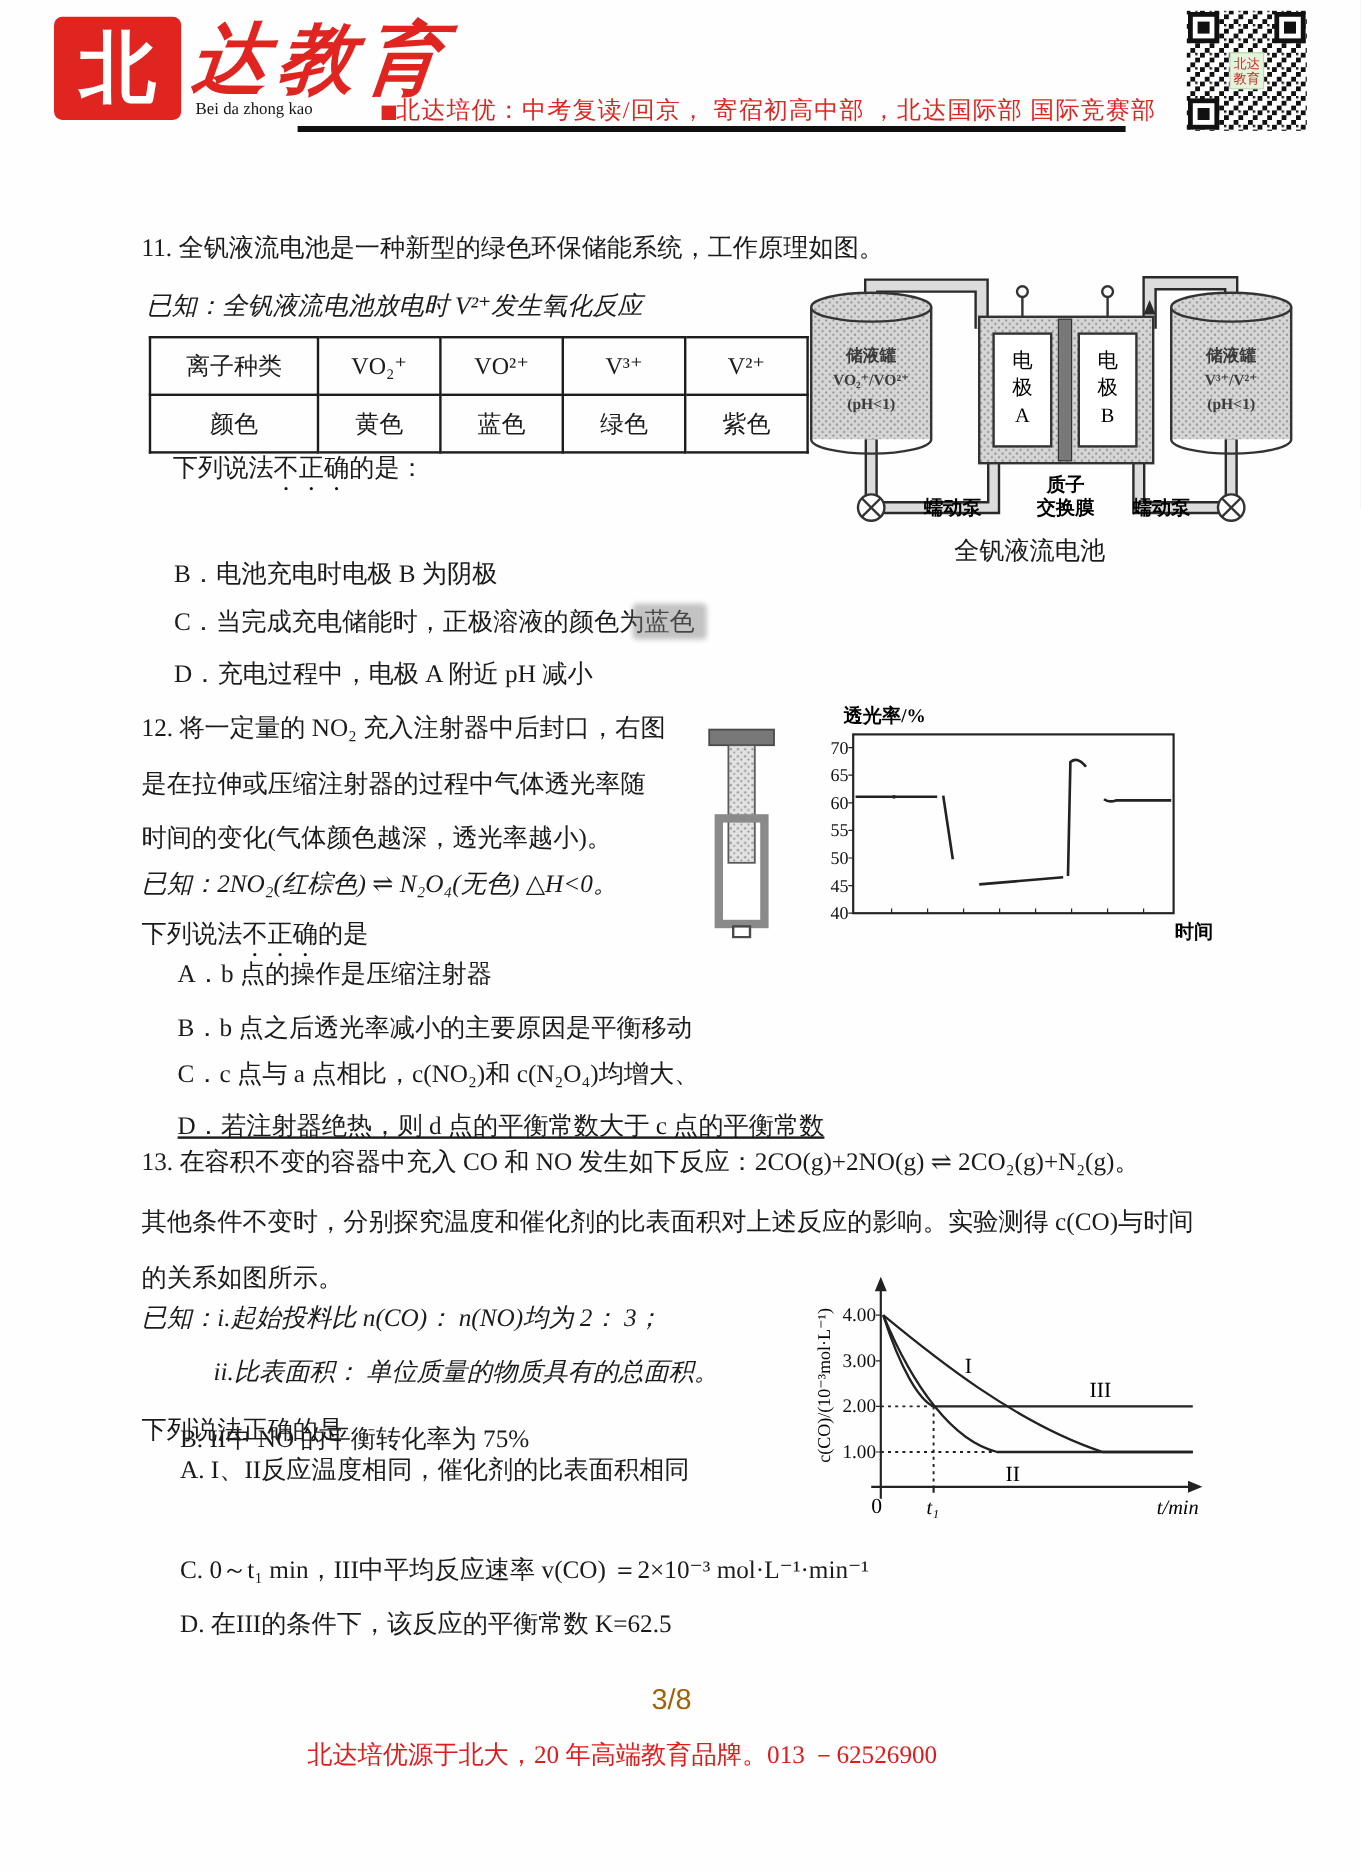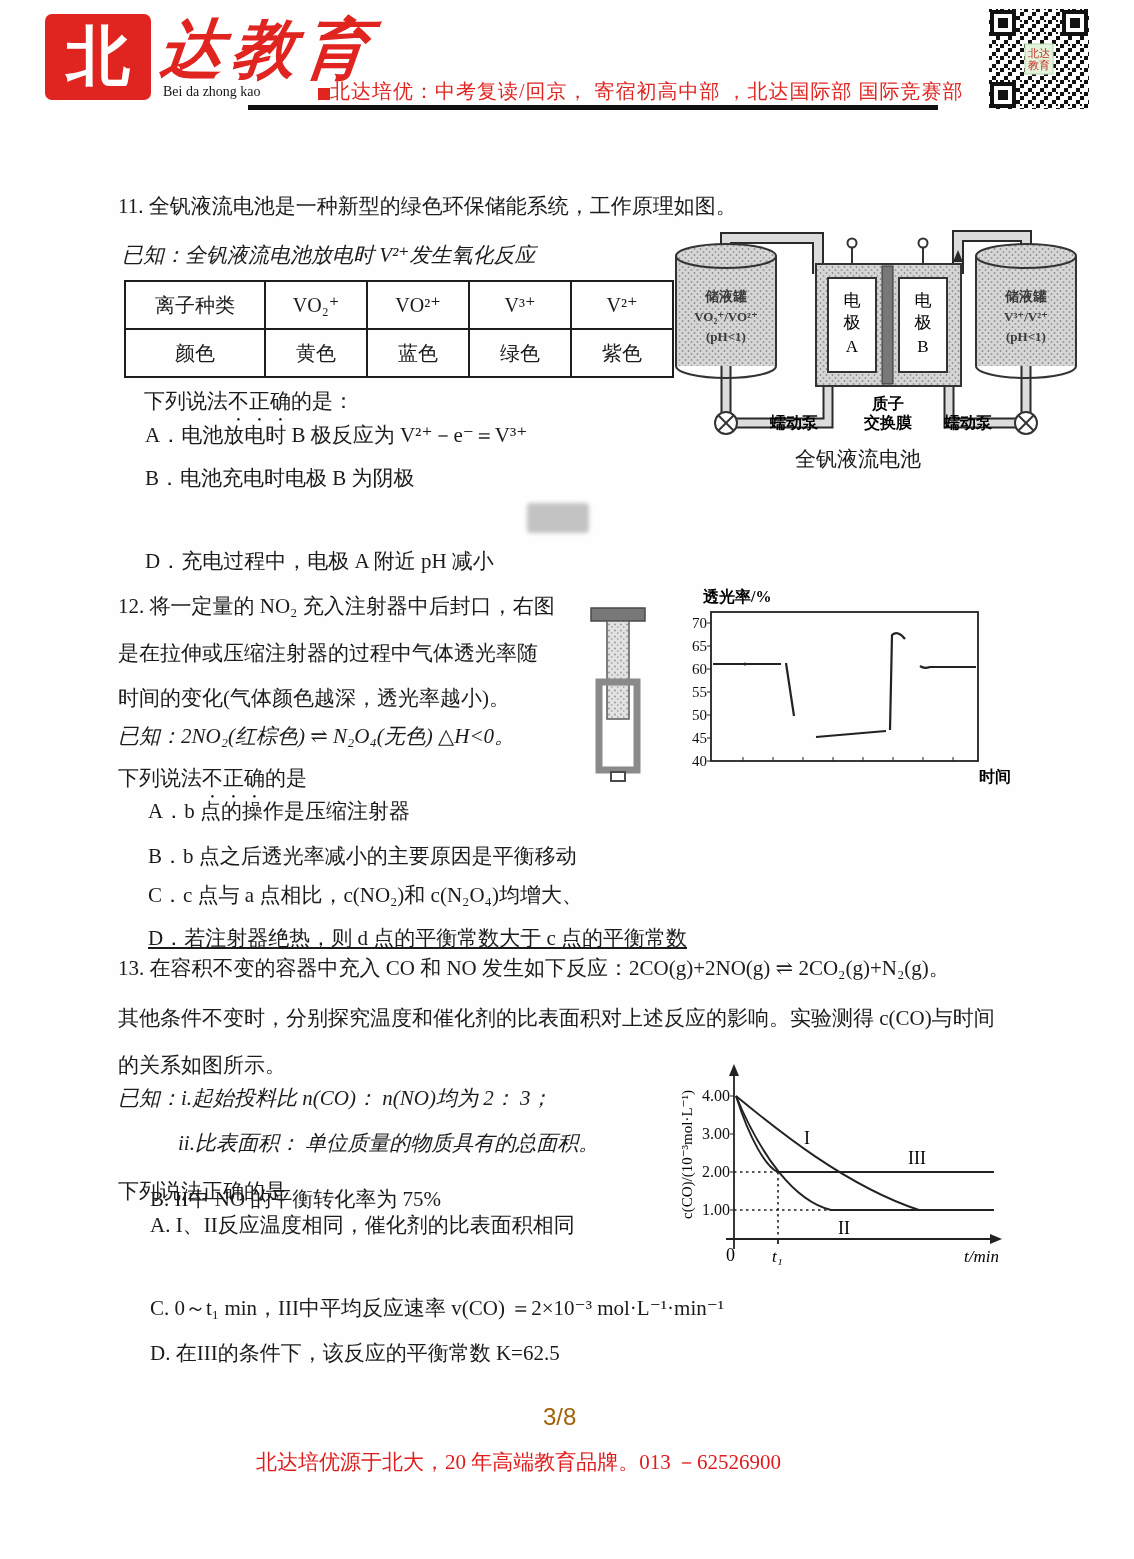--- a/index.html
+++ b/index.html
@@ -165,24 +165,24 @@
       <line x1="352" y1="189" x2="368" y2="205" stroke="#333" stroke-width="2"></line>
       <line x1="368" y1="189" x2="352" y2="205" stroke="#333" stroke-width="2"></line>
     </g>
     <text x="104" y="202" font-size="16" font-weight="bold">蠕动泵</text>
     <text x="278" y="202" font-size="16" font-weight="bold">蠕动泵</text>
     <text x="222" y="183" font-size="16" font-weight="bold" text-anchor="middle">质子</text>
     <text x="222" y="202" font-size="16" font-weight="bold" text-anchor="middle">交换膜</text>
   </svg>
   <div class="t" style="left:795px;top:446px;font-size:21px;">全钒液流电池</div>
 
-  <div class="t" style="left:144px;top:388px;text-align:center;"><span>下列说法</span><span class="emph">不正确</span><span>的是：</span></div>
-
-  <div class="t" style="left:145px;top:422px;">A．电池放电时 B 极反应为 V²⁺－e⁻＝V³⁺</div>
+  <div class="t" style="left:144px;top:377px;text-align:center;"><span>下列说法</span><span class="emph">不正确</span><span>的是：</span></div>
+
   <div class="t" style="left:145px;top:465px;">B．电池充电时电极 B 为阴极</div>
+  <div class="t" style="left:145px;top:505px;">C．当完成充电储能时，正极溶液的颜色为蓝色</div>
   <div class="smudge"></div>
   <div class="t" style="left:145px;top:548px;">D．充电过程中，电极 A 附近 pH 减小</div>
 
   <div class="t" style="left:118px;top:593px;">12. 将一定量的 NO₂ 充入注射器中后封口，右图</div>
   <div class="t" style="left:118px;top:685px;">时间的变化(气体颜色越深，透光率越小)。</div>
   <div class="t" style="left:118px;top:640px;">是在拉伸或压缩注射器的过程中气体透光率随</div>
   <div class="t kai" style="left:118px;top:723px;">已知：2NO₂(红棕色) ⇌ N₂O₄(无色)  △H&lt;0。</div>
   <div class="t" style="left:118px;top:765px;"><span>下列说法</span><span class="emph">不正确</span><span>的是</span></div>
 
   <svg style="position:absolute;left:583px;top:604px;" width="70" height="178" viewBox="0 0 70 178">

